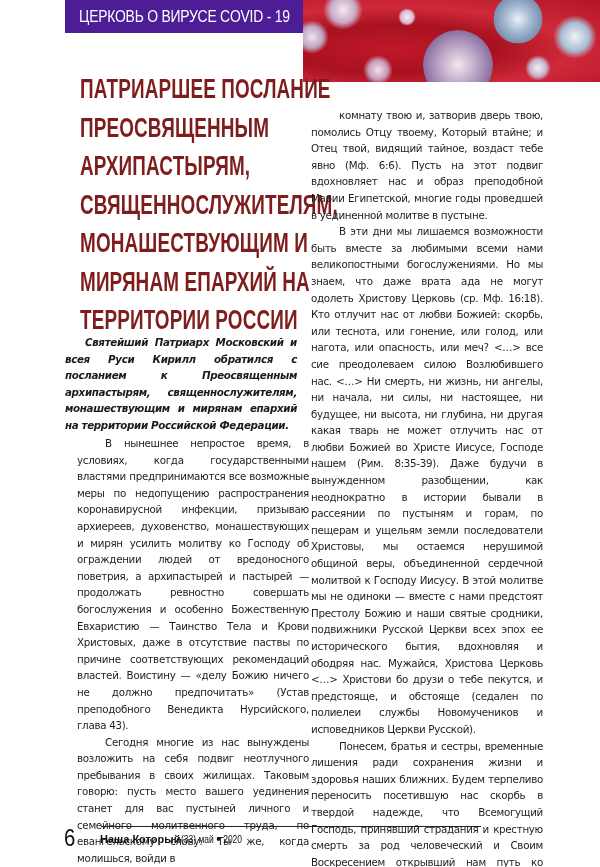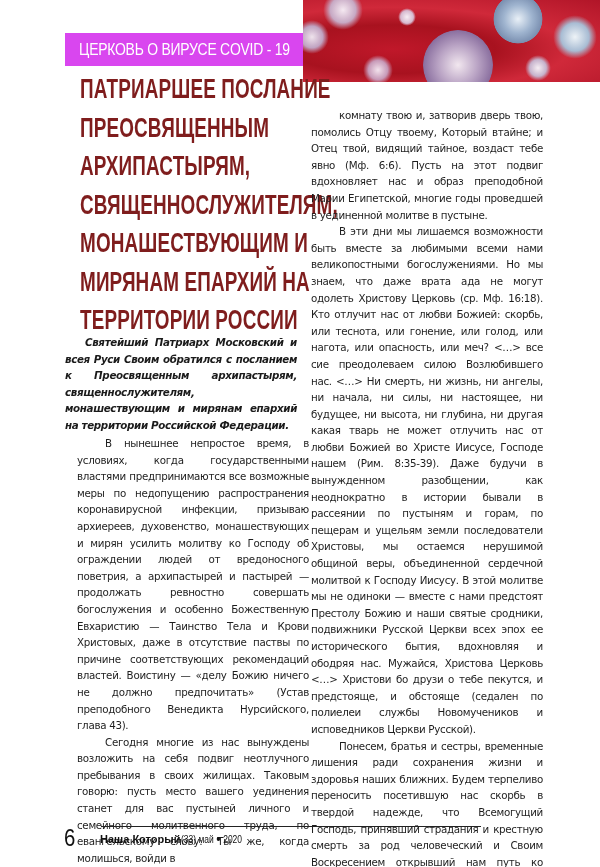--- a/index.html
+++ b/index.html
@@ -14,25 +14,24 @@
   .hero-image .v2 { left: 190px; top: -6px; width: 50px; height: 50px; background: radial-gradient(circle, #e9f0f7 0%, #9fb4cf 40%, #7a8fb0 68%, rgba(120,140,180,0) 70%); }
   .hero-image .v3 { left: 20px; top: -10px; width: 40px; height: 40px; background: radial-gradient(circle, #f5e9f1 0%, #c7a9c4 45%, rgba(190,160,190,0) 70%); }
   .hero-image .v4 { left: 250px; top: 15px; width: 44px; height: 44px; background: radial-gradient(circle, #eef3f7 0%, #a8bcd3 45%, rgba(160,180,210,0) 70%); }
   .hero-image .v5 { left: 60px; top: 55px; width: 30px; height: 30px; background: radial-gradient(circle, #f2e2ec 0%, #c79ab8 45%, rgba(200,150,180,0) 70%); }
   .hero-image .v6 { left: 222px; top: 55px; width: 26px; height: 26px; background: radial-gradient(circle, #f6eef3 0%, #c6b3cc 45%, rgba(200,180,210,0) 70%); }
   .hero-image .v7 { left: -8px; top: 20px; width: 34px; height: 34px; background: radial-gradient(circle, #efe3ec 0%, #c0a3c1 45%, rgba(190,160,190,0) 70%); }
   .hero-image .v8 { left: 95px; top: 8px; width: 18px; height: 18px; background: radial-gradient(circle, #f7eef4 0%, #d6b9cf 50%, rgba(210,180,200,0) 70%); }
 
   .section-label {
     position: absolute; left: 65px; top: 0; width: 238px; height: 33px;
-    background: #d946ef; color: #ffffff;
+    background: #4c1d95; color: #ffffff;
     font-family: "Liberation Sans", sans-serif; font-size: 17px; letter-spacing: -0.3px;
     display: flex; align-items: center; justify-content: center;
     transform-origin: left center;
-    margin-top: 33px;
   }
   .section-label span { display: inline-block; transform: scaleX(0.82); white-space: nowrap; }
 
   .headline {
     position: absolute; left: 64px; top: 54px; width: 250px; margin: 16px;
     font-family: "Liberation Sans", sans-serif; font-weight: bold; font-size: 27px;
     line-height: 38.5px; color: #7f1d1d; letter-spacing: 0.2px;
   }
   .headline .hl-line { display: block; white-space: nowrap; transform: scaleX(0.7); transform-origin: left center; }
 
@@ -76,21 +75,21 @@
 <h1 class="headline">
   <span class="hl-line">ПАТРИАРШЕЕ ПОСЛАНИЕ</span>
   <span class="hl-line">ПРЕОСВЯЩЕННЫМ</span>
   <span class="hl-line">АРХИПАСТЫРЯМ,</span>
   <span class="hl-line">СВЯЩЕННОСЛУЖИТЕЛЯМ,</span>
   <span class="hl-line">МОНАШЕСТВУЮЩИМ И</span>
   <span class="hl-line">МИРЯНАМ ЕПАРХИЙ НА</span>
   <span class="hl-line">ТЕРРИТОРИИ РОССИИ</span>
 </h1>
 
-<p class="lead">Святейший Патриарх Московский и всея Руси Своим обратился с посланием к Преосвященным архипастырям, священнослужителям, монашествующим и мирянам епархий на территории Российской Федерации.</p>
+<p class="lead">Святейший Патриарх Московский и всея Руси Кирилл обратился с посланием к Преосвященным архипастырям, священнослужителям, монашествующим и мирянам епархий на территории Российской Федерации.</p>
 
 <div class="col col-left">
   <p>В нынешнее непростое время, в условиях, когда государственными властями предпринимаются все возможные меры по недопущению распространения коронавирусной инфекции, призываю архиереев, духовенство, монашествующих и мирян усилить молитву ко Господу об ограждении людей от вредоносного поветрия, а архипастырей и пастырей — продолжать ревностно совершать богослужения и особенно Божественную Евхаристию — Таинство Тела и Крови Христовых, даже в отсутствие паствы по причине соответствующих рекомендаций властей. Воистину — «делу Божию ничего не должно предпочитать» (Устав преподобного Венедикта Нурсийского, глава 43).</p>
   <p>Сегодня многие из нас вынуждены возложить на себя подвиг неотлучного пребывания в своих жилищах. Таковым говорю: пусть место вашего уединения станет для вас пустыней личного и семейного молитвенного труда, по евангельскому слову: Ты же, когда молишься, войди в</p>
 </div>
 
 <div class="col col-right">
   <p class="cont">комнату твою и, затворив дверь твою, помолись Отцу твоему, Который втайне; и Отец твой, видящий тайное, воздаст тебе явно (Мф. 6:6). Пусть на этот подвиг вдохновляет нас и образ преподобной Марии Египетской, многие годы проведшей в уединенной молитве в пустыне.</p>
   <p>В эти дни мы лишаемся возможности быть вместе за любимыми всеми нами великопостными богослужениями. Но мы знаем, что даже врата ада не могут одолеть Христову Церковь (ср. Мф. 16:18). Кто отлучит нас от любви Божией: скорбь, или теснота, или гонение, или голод, или нагота, или опасность, или меч? &lt;…&gt; все сие преодолеваем силою Возлюбившего нас. &lt;…&gt; Ни смерть, ни жизнь, ни ангелы, ни начала, ни силы, ни настоящее, ни будущее, ни высота, ни глубина, ни другая какая тварь не может отлучить нас от любви Божией во Христе Иисусе, Господе нашем (Рим. 8:35-39). Даже будучи в вынужденном разобщении, как неоднократно в истории бывали в рассеянии по пустыням и горам, по пещерам и ущельям земли последователи Христовы, мы остаемся нерушимой общиной веры, объединенной сердечной молитвой к Господу Иисусу. В этой молитве мы не одиноки — вместе с нами предстоят Престолу Божию и наши святые сродники, подвижники Русской Церкви всех эпох ее исторического бытия, вдохновляя и ободряя нас. Мужайся, Христова Церковь &lt;…&gt; Христови бо друзи о тебе пекутся, и предстояще, и обстояще (седален по полиелеи службы Новомучеников и исповедников Церкви Русской).</p>
   <p>Понесем, братья и сестры, временные лишения ради сохранения жизни и здоровья наших ближних. Будем терпеливо переносить посетившую нас скорбь в твердой надежде, что Всемогущий Господь, принявший страдания и крестную смерть за род человеческий и Своим Воскресением открывший нам путь ко спасению, во благовремении пременит эту скорбь на радость встречи в восхвалении Его в об-</p>

